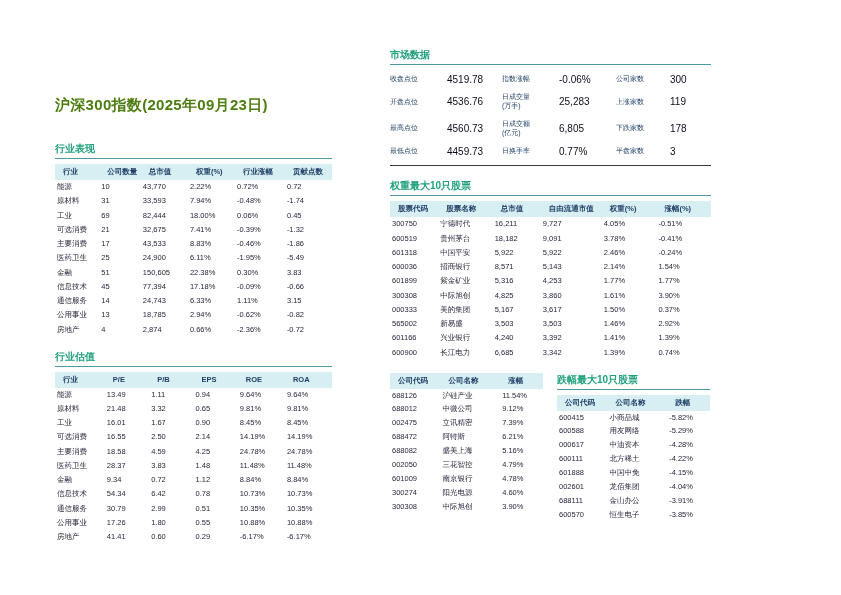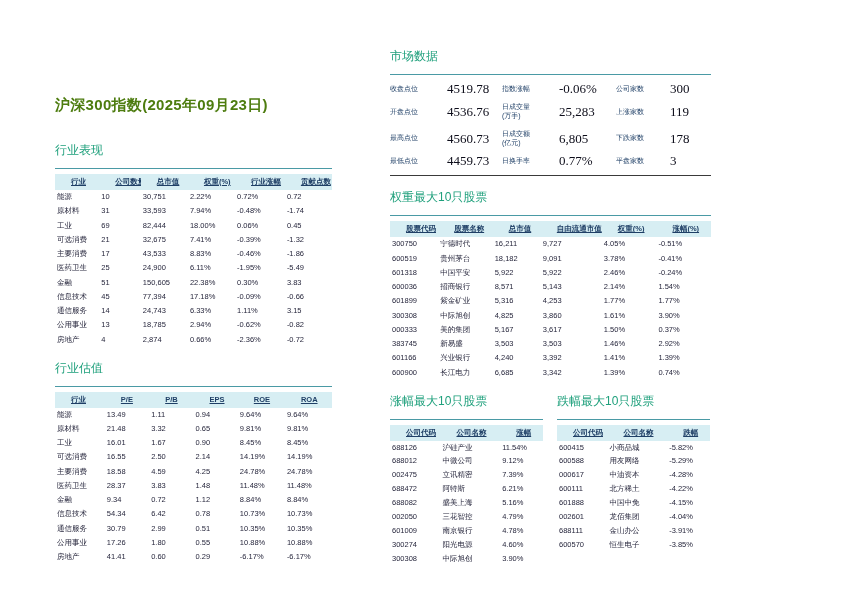--- a/index.html
+++ b/index.html
@@ -9,46 +9,46 @@
     font-family:"Liberation Sans","DejaVu Sans",sans-serif; color:#26263c;
   }
   .left-col  { position:absolute; left:55px;  top:95px; width:277px; }
   .right-col { position:absolute; left:390px; top:48px; width:321px; }
 
   .page-title {
     color:#4d7c0f; font-size:15px; font-weight:bold; letter-spacing:0.3px;
     line-height:20px; margin-bottom:27px; white-space:nowrap;
   }
   .sec-title {
-    color:#1fa07c; font-size:12px; font-weight:normal;
-    padding-bottom:9px; border-bottom:1.2px solid #4a9aa5; margin-bottom:5px;
+    color:#1fa07c; font-size:10px; font-weight:bold;
+    padding-bottom:2px; border-bottom:1.2px solid #4a9aa5; margin-bottom:5px;
   }
   .section { margin-bottom:13px; }
 
   table { border-collapse:collapse; width:100%; table-layout:fixed; }
   th {
     background:#d7eef3; color:#1f3f66; font-size:7.5px; font-weight:bold;
-    text-align:left; padding:4px 16px; line-height:1.05; white-space:nowrap; overflow:hidden;text-decoration:underline;
+    text-align:left; padding:4px 8px; line-height:1.05; white-space:nowrap; overflow:hidden;
   }
   td {
     font-size:7.5px; color:#26263c; text-align:left;
     padding:3.2px 2px; line-height:1.05; white-space:nowrap; overflow:hidden;
   }
   .mini-tables { display:flex; gap:14px; }
   .mini { width:153px; }
   .mini td { padding:3px 2px; }
 
   .mkt-grid {
     display:grid; grid-template-columns:57px 55px 57px 57px 54px 41px;
     align-items:center; border-bottom:1px solid #3a3a3a; padding-bottom:5px; margin-bottom:6px;
   }
   .mkt-label {
     font-size:7px; color:#1f3f66; white-space:pre-line; line-height:1.2; padding:5px 0;
   }
-  .mkt-value { font-size:13px; color:#0d0d1a;font-family:Liberation Serif, serif; }
+  .mkt-value { font-size:10px; color:#0d0d1a; }
 </style>
 </head>
 <body>
 
 <div class="left-col">
   <div class="page-title">沪深300指数(2025年09月23日)</div>
 
   <div class="section">
     <div class="sec-title">行业表现</div>
     <table>
@@ -67,21 +67,21 @@
             <th>总市值</th>
             <th>权重(%)</th>
             <th>行业涨幅</th>
             <th>贡献点数</th>
           </tr>
       </thead>
       <tbody>
           <tr>
             <td>能源</td>
             <td>10</td>
-            <td>30,751</td>
+            <td>43,770</td>
             <td>2.22%</td>
             <td>0.72%</td>
             <td>0.72</td>
           </tr>
           <tr>
             <td>原材料</td>
             <td>31</td>
             <td>33,593</td>
             <td>7.94%</td>
             <td>-0.48%</td>
@@ -383,21 +383,21 @@
           </tr>
           <tr>
             <td>000333</td>
             <td>美的集团</td>
             <td>5,167</td>
             <td>3,617</td>
             <td>1.50%</td>
             <td>0.37%</td>
           </tr>
           <tr>
-            <td>383745</td>
+            <td>565002</td>
             <td>新易盛</td>
             <td>3,503</td>
             <td>3,503</td>
             <td>1.46%</td>
             <td>2.92%</td>
           </tr>
           <tr>
             <td>601166</td>
             <td>兴业银行</td>
             <td>4,240</td>
@@ -412,21 +412,20 @@
             <td>3,342</td>
             <td>1.39%</td>
             <td>0.74%</td>
           </tr>
         </tbody>
     </table>
   </div>
 
   <div class="mini-tables">
     <div class="mini">
-      <div class="sec-title">涨幅最大10只股票</div>
       <table>
           <colgroup>
             <col style="width: 33%;">
             <col style="width: 39%;">
             <col style="width: 28%;">
           </colgroup>
         <thead>
           <tr>
               <th>公司代码</th>
               <th>公司名称</th>

